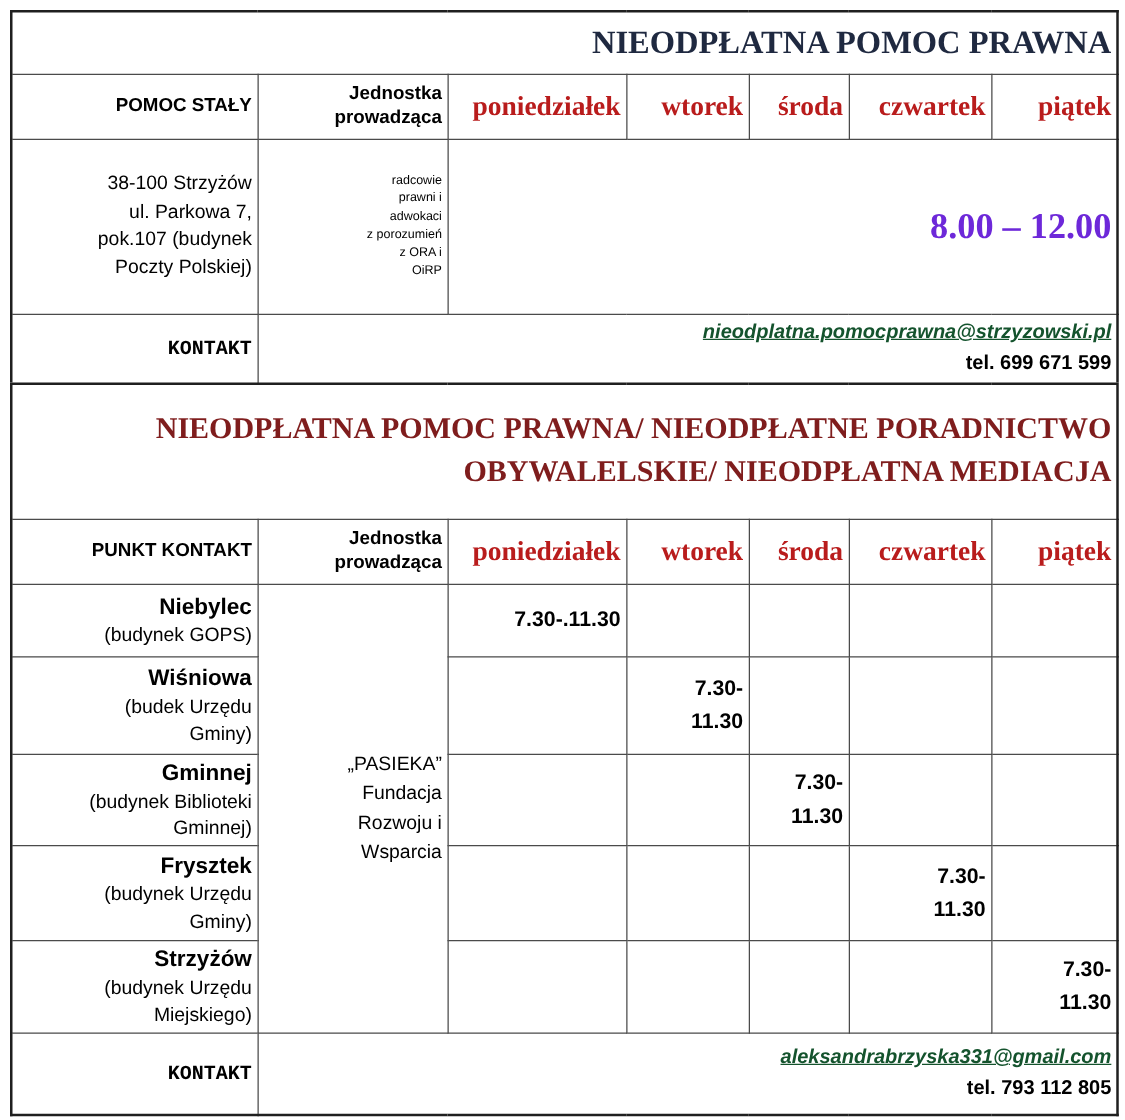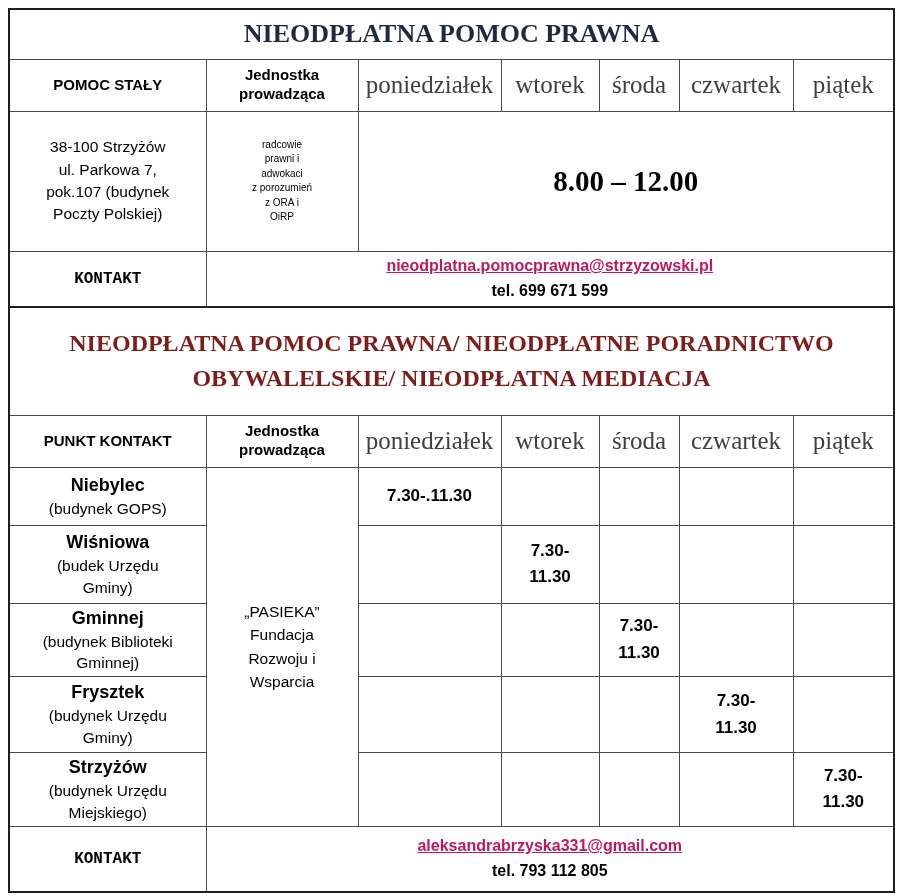--- a/index.html
+++ b/index.html
@@ -18,21 +18,21 @@
   }
   table.sched {
     border-collapse: collapse;
     table-layout: fixed;
     width: 885px;
   }
   table.sched td {
     border: 1px solid #4a4a4a;
     padding: 2px 4px;
     vertical-align: middle;
-    text-align: center;
+    text-align: right;
     box-sizing: border-box;
     overflow: hidden;
   }
   
   table.sched { border: 2px solid #1f1f1f; }
   tr.section-divider td { border-top: 2px solid #1f1f1f; }
 
   
   .title-cell {
     font-family: "Liberation Serif", serif;
@@ -50,23 +50,23 @@
     line-height: 1.45;
     padding: 10px 6px 24px 6px;
   }
   .hdr-sans {
     font-weight: bold;
     font-size: 15px;
     line-height: 1.25;
   }
   .hdr-day {
     font-family: "Liberation Serif", serif;
-    font-weight: normal;
-    font-size: 25px;
-    color: #404040;
+    font-weight: bold;
+    font-size: 22px;
+    color: #b91c1c;
   }
   tr.hdr-row td { height: 52px; }
   .loc-cell {
     font-size: 15.5px;
     line-height: 1.45;
   }
   .provider-cell {
     font-size: 10px;
     line-height: 1.45;
     text-align: left;
@@ -75,37 +75,38 @@
   }
   .provider2-cell {
     font-size: 15.5px;
     line-height: 1.5;
     text-align: center;
   }
   .hours-big {
     font-family: "Liberation Serif", serif;
     font-weight: bold;
     font-size: 29px;
-    color: #000000;
+    color: #6d28d9;
   }
   .kontakt-label {
     font-weight: bold;
     font-size: 16px;
     font-family: Liberation Mono, monospace;
   }
   .kontakt-cell {
     font-size: 16px;
     font-weight: bold;
     line-height: 1.55;
   }
   .email-link {
-    color: #be185d;
+    color: #14532d;
     text-decoration: underline;
     font-weight: bold;
     cursor: pointer;
+    font-style: italic;
   }
   .mob-name { font-weight: bold; font-size: 18px; line-height: 1.4; }
   .mob-sub  { font-weight: normal; font-size: 15.5px; line-height: 1.4; }
   .time-cell {
     font-weight: bold;
     font-size: 17px;
     line-height: 1.55;
     margin-left: 24px;
   }
   td.r-niebylec  { height: 58px; }

